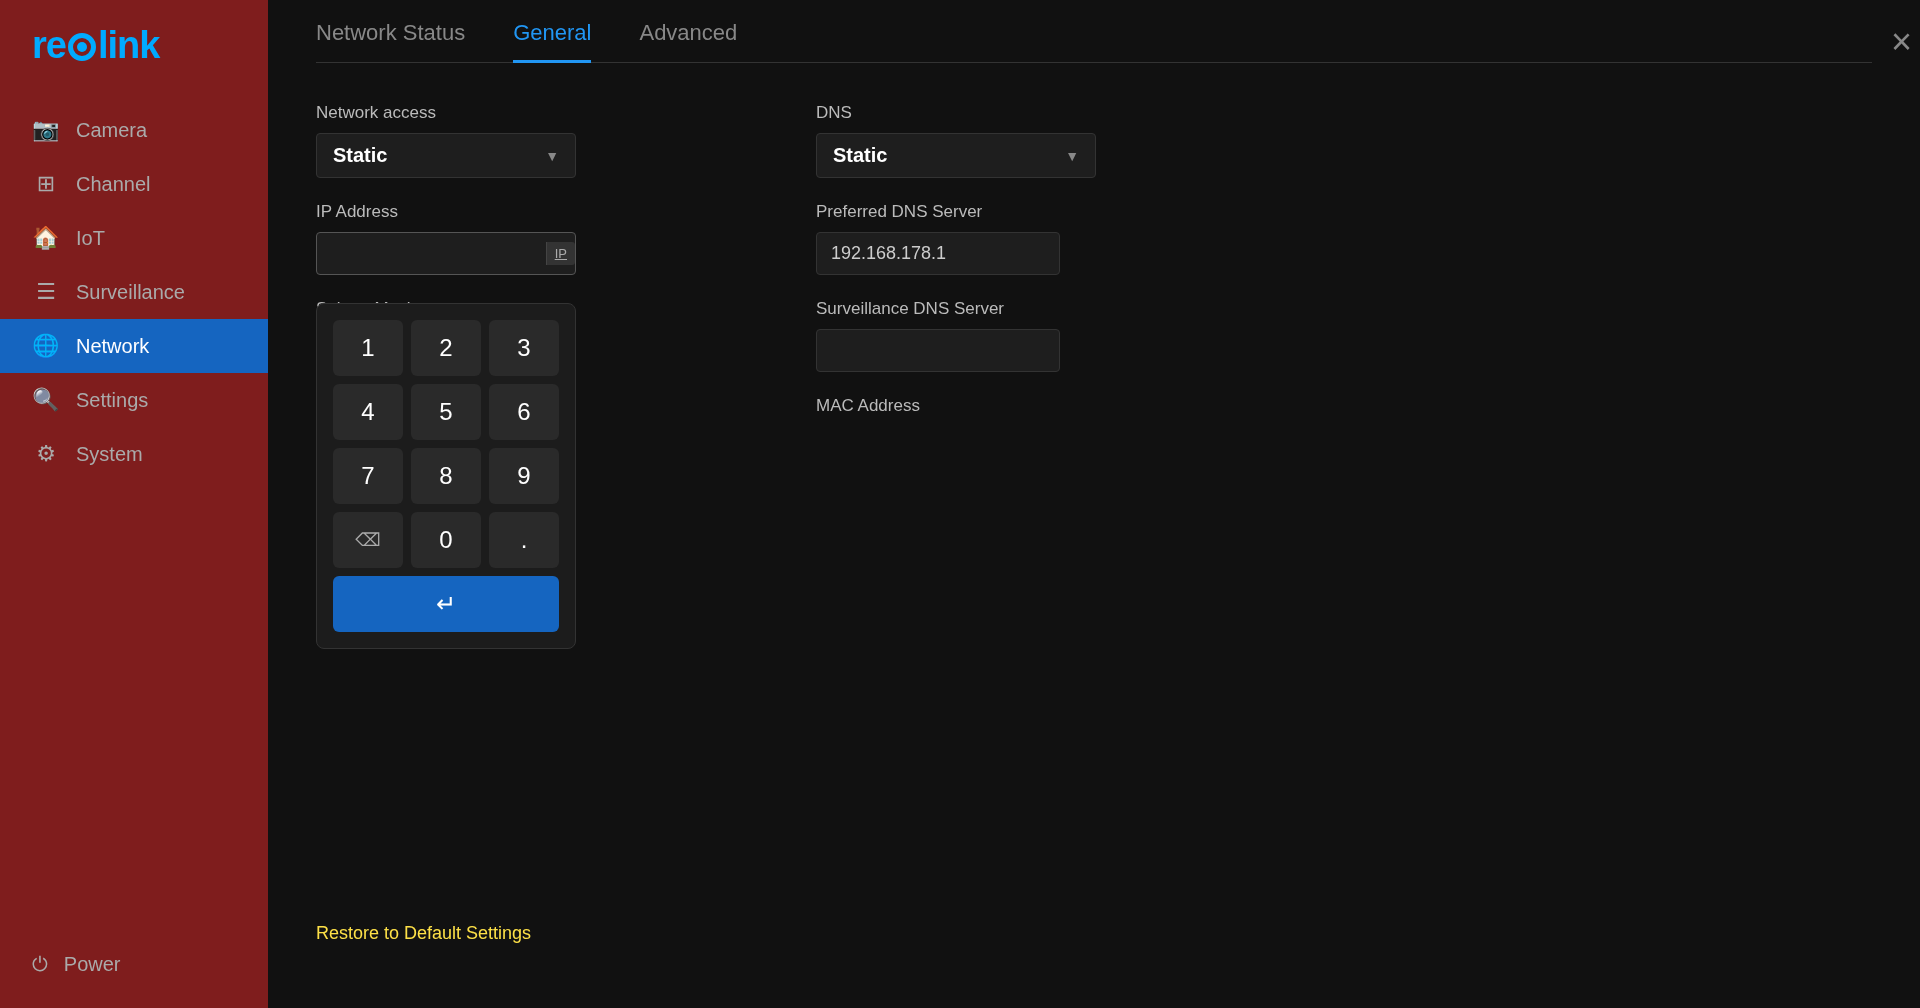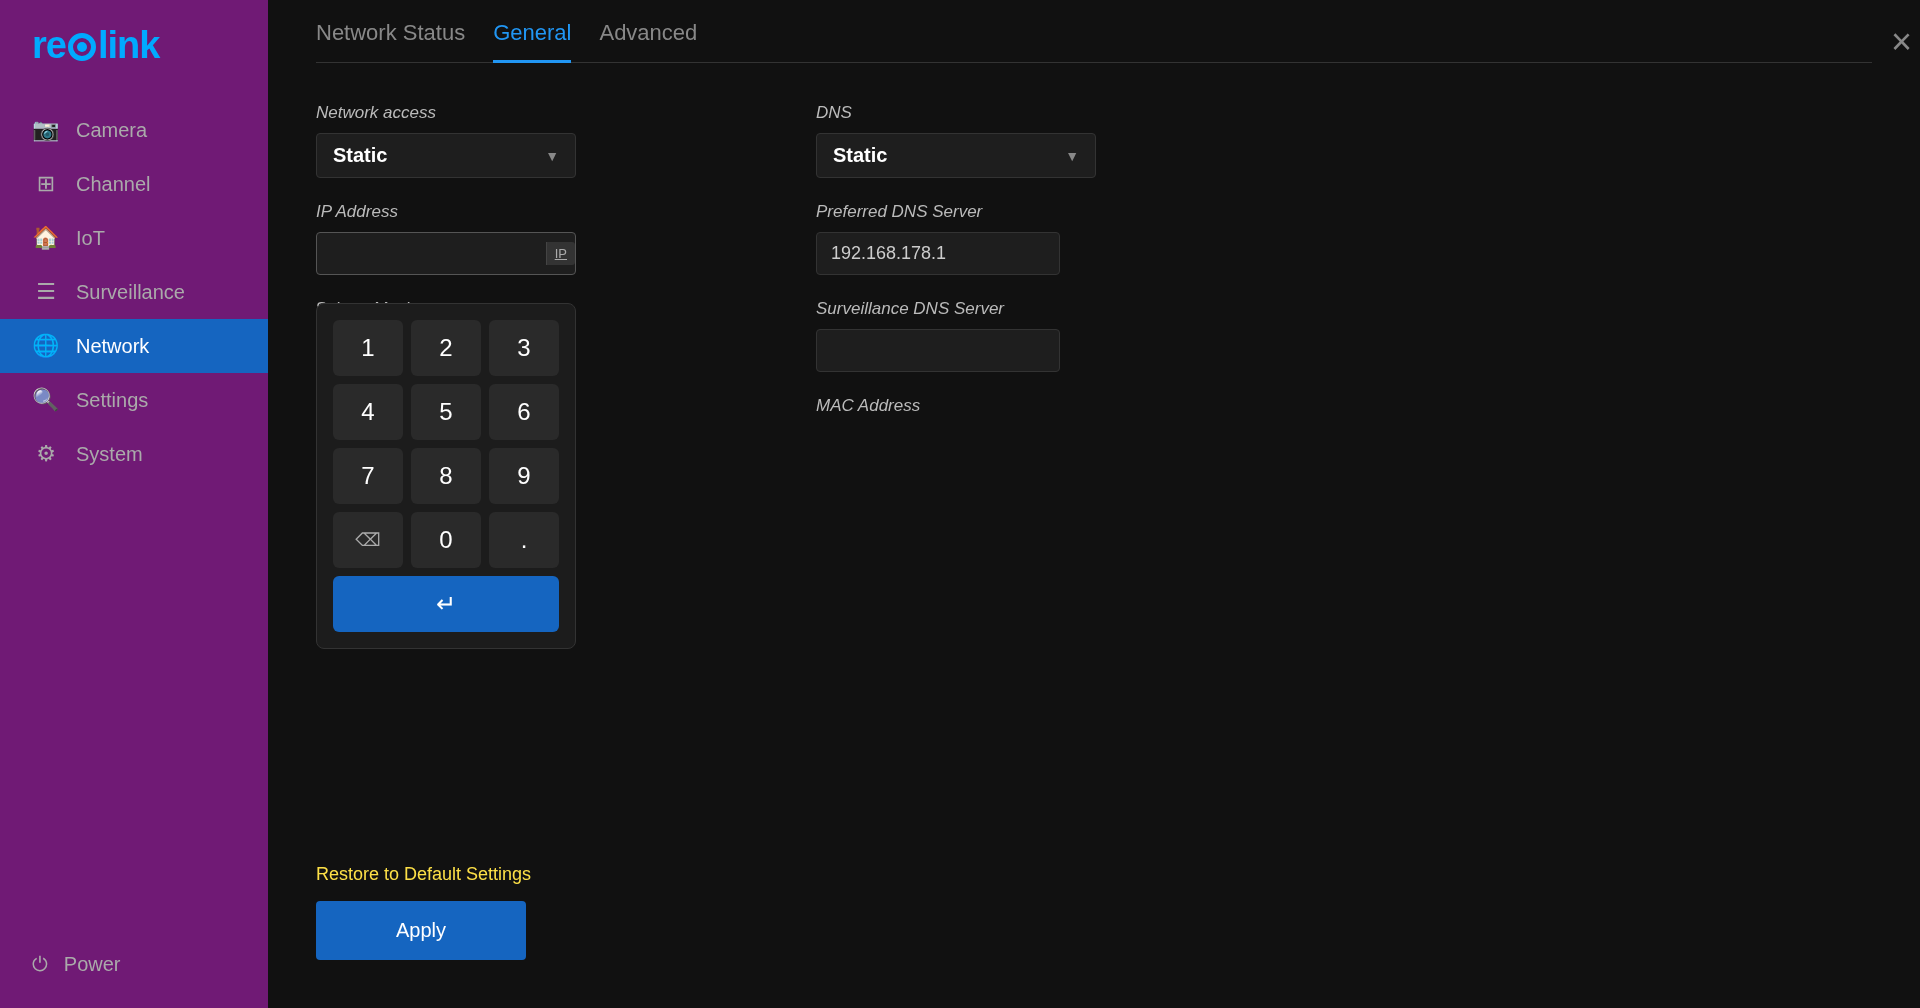--- a/index.html
+++ b/index.html
@@ -10,21 +10,21 @@
       width: 1920px;
       height: 1008px;
       overflow: hidden;
       display: flex;
     }
 
     
     .sidebar {
       width: 268px;
       min-width: 268px;
-      background: #701a75;
+      background: #7f1d1d;
       display: flex;
       flex-direction: column;
       padding-top: 24px;
       height: 1008px;
     }
     .logo-area {
       padding: 0 32px 36px 32px;
     }
     .logo-text {
       font-size: 38px;
@@ -98,21 +98,21 @@
       display: flex;
       flex-direction: column;
       position: relative;
       padding: 0 48px;
     }
 
     
     .tab-bar {
       display: flex;
       align-items: flex-end;
-      gap: 28px;
+      gap: 48px;
       border-bottom: 1px solid #333;
       padding-top: 20px;
       margin-bottom: 0;
     }
     .tab {
       font-size: 22px;
       color: #888;
       padding-bottom: 14px;
       cursor: pointer;
       border-bottom: 3px solid transparent;
@@ -149,21 +149,20 @@
     }
 
     .right-col {
       flex: 0 0 440px;
     }
 
     .field-label {
       font-size: 17px;
       color: #bbb;
       margin-bottom: 10px;
-      font-style: italic;
     }
 
     .select-wrapper {
       position: relative;
       margin-bottom: 24px;
       font-weight: bold;
     }
     .select-box {
       width: 260px;
       background: #1e1e1e;
@@ -460,16 +459,15 @@
       </div>
 
       <div class="field-label">MAC Address</div>
 
     </div>
 
   </div>
 
   <div class="bottom-section">
     <div class="restore-link">Restore to Default Settings</div>
-    <button class="apply-btn">Apply</button>
   </div>
 
 </div>
 
 </body></html>

